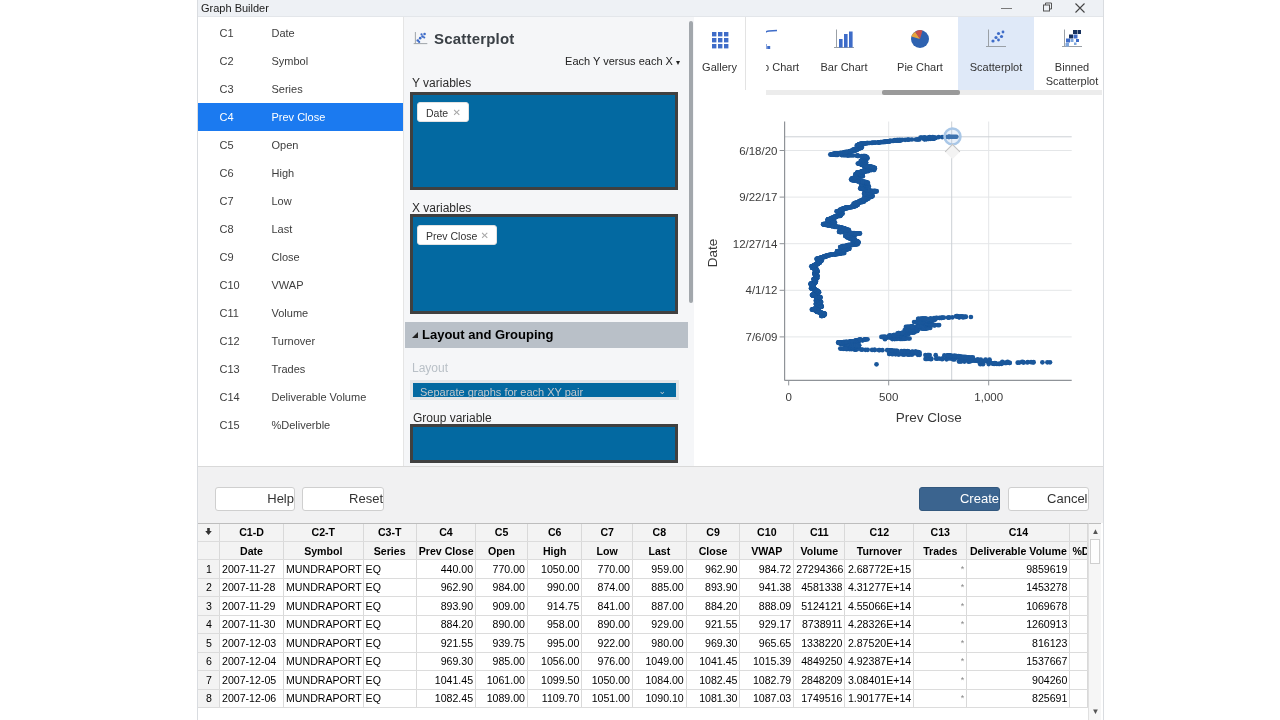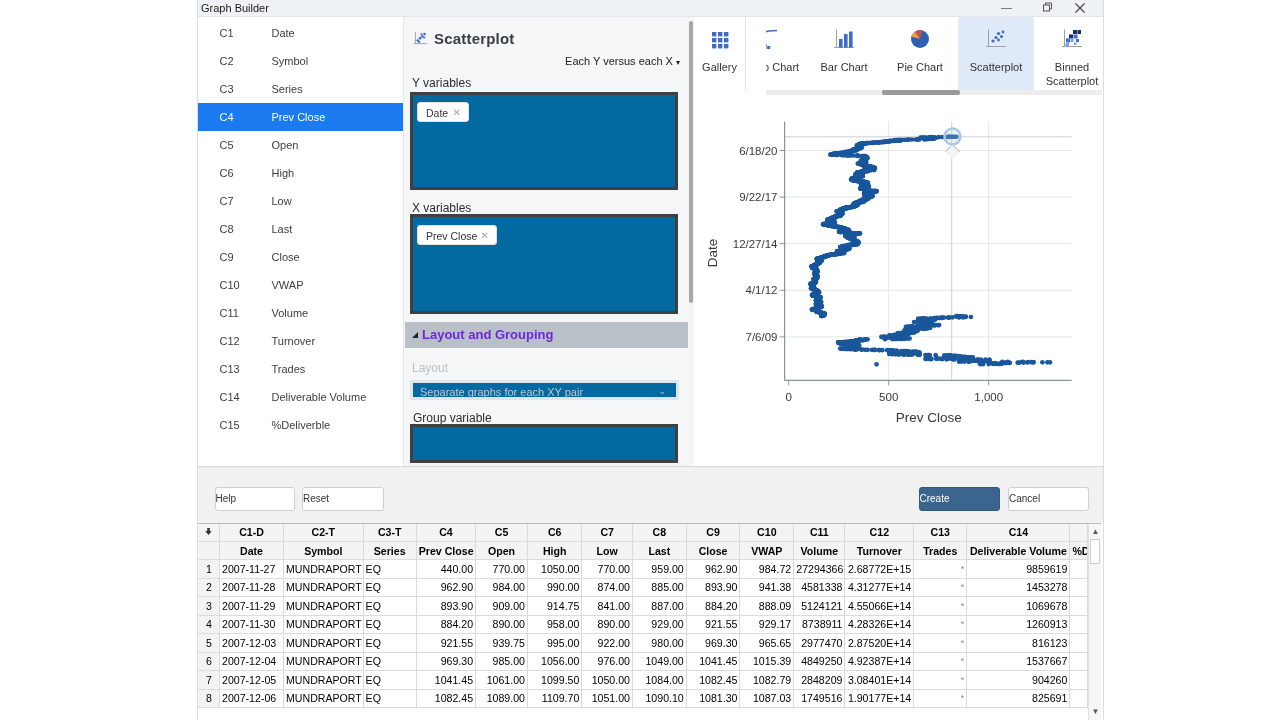--- a/index.html
+++ b/index.html
@@ -9,21 +9,21 @@
 #lpanel{position:absolute;left:0;top:17px;width:206px;height:449px;background:#fff;border-right:1px solid #e5e5e5}
 .lrow{position:absolute;left:0;width:205px;height:28px;font-size:11px;color:#3d3d3d}
 .lrow .cn{position:absolute;left:21.5px;top:8px}
 .lrow .nm{position:absolute;left:73.5px;top:8px}
 .lrow.sel{background:#1b7af0;color:#fff}
 #mpanel{position:absolute;left:206px;top:17px;width:290px;height:449px;background:#f5f6f8}
 #mpanel .box{position:absolute;background:#0369a1;border:3px solid #404040;border-radius:0}
 .chip{position:absolute;background:#fff;border:1px solid #e2e2e2;border-radius:3px;font-size:10.5px;color:#333}
 .chip .x{color:#a6a6a6;font-size:10px}
 .slab{position:absolute;font-size:12px;color:#2c2c2c}
-#band{position:absolute;left:1px;top:305px;width:283px;height:26px;background:#b9c0c8;color:#6d28d9;font-size:13px;font-weight:bold}
+#band{position:absolute;left:1px;top:305px;width:283px;height:26px;background:#b9c0c8;color:#000000;font-size:13px;font-weight:bold}
 #mscroll{position:absolute;left:284.5px;top:4px;width:4.5px;height:282px;background:#a2a7ac;border-radius:2px}
 #rregion{position:absolute;left:496px;top:17px;width:408px;height:449px;background:#fff}
 #gal{position:absolute;left:0;top:0;width:408px;height:79px}
 #galfix{position:absolute;left:0;top:0;width:52px;height:73px;border-right:1px solid #e3e3e3;background:#fff;text-align:center}
 #galvp{position:absolute;left:72px;top:0;width:336px;height:73px;overflow:hidden}
 .gcell{position:absolute;top:0;width:76px;height:73px;text-align:center}
 .gico{margin-top:11px;height:32px}
 .glab{font-size:11px;color:#333;line-height:14px}
 #galsb{position:absolute;left:72px;top:73px;width:336px;height:4.5px;background:#ececec}
 #galth{position:absolute;left:116px;top:0;width:78px;height:4.5px;background:#9a9a9a;border-radius:2px}
@@ -32,21 +32,21 @@
 .ax{font-size:13.5px;fill:#383838}
 #tip{position:absolute;left:703.5px;top:150px;width:103px;height:62px;background:#f3f3f3;border:1px solid #c2c2c2;border-radius:3px;box-shadow:2px 3px 6px rgba(0,0,0,0.15);font-size:9.3px;color:#4a4a4a}
 #tip span{white-space:nowrap}
 #tipn{position:absolute;left:749px;top:145.5px;width:11px;height:11px;background:#f3f3f3;border-top:1px solid #c2c2c2;border-left:1px solid #c2c2c2;transform:rotate(45deg)}
 #tip .l1{position:absolute;left:20px;top:14px}
 #tip .dot{position:absolute;left:10px;top:15.5px;width:6.5px;height:6.5px;border-radius:50%;background:#1a579b}
 #tip .l2{position:absolute;left:7px;top:28.5px}
 #tip .l3{position:absolute;left:7px;top:42.5px}
 #tip b{color:#1a1a1a}
 #btnbar{position:absolute;left:0;top:466px;width:905px;height:56.5px;background:#f1f1f2;border-top:1px solid #d9d9d9}
-.btn{position:absolute;top:19.5px;height:24px;background:#fff;border:1px solid #cfcfcf;border-radius:3px;font-size:10px;color:#333;text-align:left;line-height:22px}
+.btn{position:absolute;top:19.5px;height:24px;background:#fff;border:1px solid #cfcfcf;border-radius:3px;font-size:13px;color:#333;text-align:right;line-height:22px}
 #bcreate{background:#3b648f;border-color:#33587e;color:#fff}
 #tablewrap{position:absolute;left:0;top:522.5px;width:889.9px;height:197.5px;overflow:hidden;border-top:1px solid #bdbdbd}
 table{border-collapse:collapse;table-layout:fixed;width:889.9px;font-size:10.6px}
 td{overflow:hidden;white-space:nowrap;padding:0 2px;border-right:1px solid #d9d9d9;border-bottom:1px solid #dcdcdc;color:#000}
 tr{height:18.5px}
 tr.h{height:18px}
 .hc{background:#f3f3f3;font-weight:bold;text-align:center}
 .rn{background:#f3f3f3;text-align:right;padding-right:7px}
 .tl{text-align:left;background:#fff}
 .tr{text-align:right;background:#fff}
@@ -3941,21 +3941,21 @@
             <td class="tl">2007-12-03</td>
             <td class="tl">MUNDRAPORT</td>
             <td class="tl">EQ</td>
             <td class="tr">921.55</td>
             <td class="tr">939.75</td>
             <td class="tr">995.00</td>
             <td class="tr">922.00</td>
             <td class="tr">980.00</td>
             <td class="tr">969.30</td>
             <td class="tr">965.65</td>
-            <td class="tr">2977470</td>
+            <td class="tr">1338220</td>
             <td class="tr">2.87520E+14</td>
             <td class="tr st">*</td>
             <td class="tr">816123</td>
             <td></td>
           </tr>
           <tr>
             <td class="rn">6</td>
             <td class="tl">2007-12-04</td>
             <td class="tl">MUNDRAPORT</td>
             <td class="tl">EQ</td>

